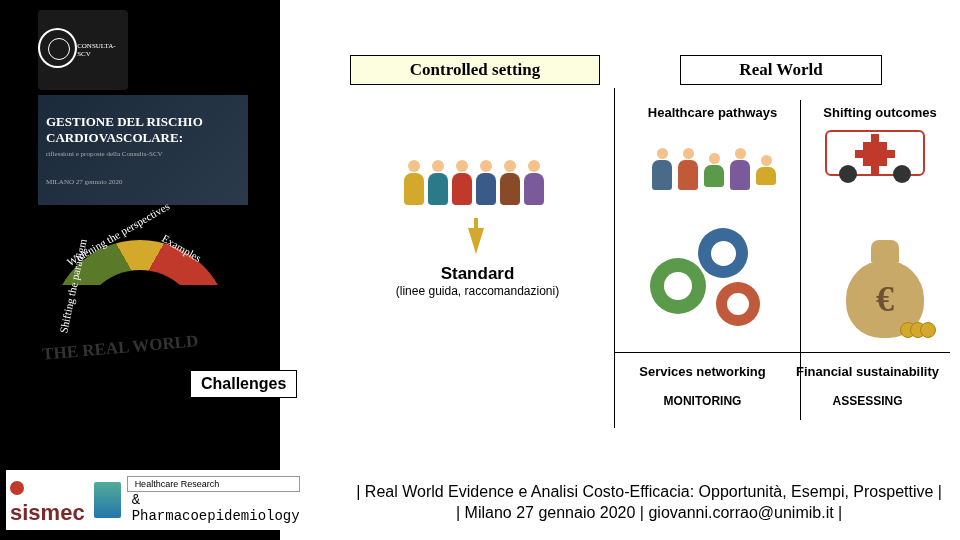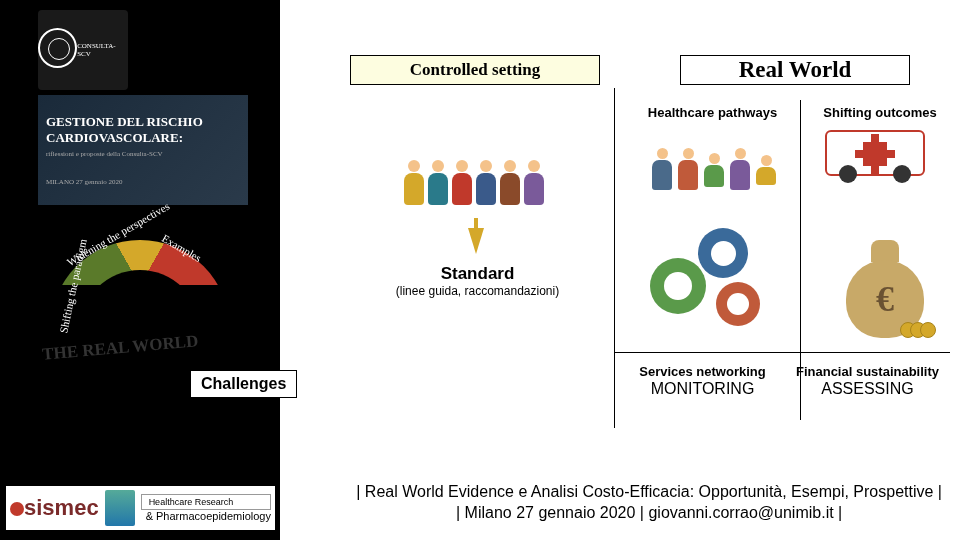--- a/index.html
+++ b/index.html
@@ -29,21 +29,21 @@
 
 .bottom-logos{position:absolute;left:6px;bottom:10px;display:flex;align-items:center;gap:6px;background:#fff;padding:4px}
 .sismec{font-family:Arial;font-size:22px;font-weight:bold;color:#7a2a2a}
 .sismec-dot{display:inline-block;width:14px;height:14px;border-radius:50%;background:#c0392b;vertical-align:middle}
 .bicocca{width:30px;height:36px;background:linear-gradient(#5a9,#27a);border-radius:2px}
 .research-box{border:1px solid #999;padding:2px 7px;font-size:9px;font-family:Arial}
 
 
 .box{position:absolute;border:1.5px solid #000;background:#fff;text-align:center;font-weight:bold;display:flex;align-items:center;justify-content:center}
 .box-controlled{left:350px;top:55px;width:250px;height:30px;font-size:17px;background:#fdfde0}
-.box-realworld{left:680px;top:55px;width:230px;height:30px;font-size:23px}
+.box-realworld{left:680px;top:55px;width:202px;height:30px;font-size:17px}
 .box-pathways{left:630px;top:100px;width:165px;height:24px;font-size:13px;border:none;font-family:Arial}
 .box-outcomes{left:810px;top:100px;width:140px;height:24px;font-size:13px;border:none;font-family:Arial}
 
 
 .people{position:absolute;left:364px;top:130px;width:220px;height:80px;display:flex;align-items:flex-end;justify-content:center;gap:2px}
 .person{width:22px;height:50px;position:relative}
 .person .head{width:12px;height:12px;border-radius:50%;background:#f4c28a;margin:0 auto}
 .person .body{width:20px;height:32px;border-radius:8px 8px 4px 4px;margin:0 auto;margin-top:1px}
 .p1 .body{background:#d4a82a}.p2 .body{background:#2a7a8a}.p3 .body{background:#c0392b}
 .p4 .body{background:#3a5a8a}.p5 .body{background:#8a4a2a}.p6 .body{background:#7a5a9a}
@@ -83,21 +83,21 @@
 
 .moneybag{position:absolute;left:840px;top:228px;width:90px;height:110px}
 .bag{width:78px;height:78px;background:#c8a968;border-radius:50% 50% 45% 45%;position:absolute;bottom:0;left:6px;display:flex;align-items:center;justify-content:center;font-size:36px;color:#6a5232;font-weight:bold}
 .bag-top{width:28px;height:22px;background:#c8a968;border-radius:8px 8px 0 0;position:absolute;top:12px;left:31px}
 .coins{position:absolute;bottom:0;right:-6px;display:flex;gap:-4px}
 .coin{width:16px;height:16px;border-radius:50%;background:#d4a82a;border:1px solid #a8841a;margin-left:-6px}
 
 
 .label-row{position:absolute;left:620px;width:330px;display:flex;justify-content:space-between;font-family:Arial}
 .lr1{top:364px;font-size:13px;font-weight:bold}
-.lr2{top:380px;font-size:16px;font-weight:normal}
+.lr2{top:394px;font-size:12px;font-weight:bold}
 .lr1 span, .lr2 span{flex:1;text-align:center}
 
 
 .vline{position:absolute;left:614px;top:88px;width:1px;height:340px;background:#000}
 .vline2{position:absolute;left:800px;top:100px;width:1px;height:320px;background:#000}
 .hline{position:absolute;left:614px;top:352px;width:336px;height:1px;background:#000}
 
 
 .footer{position:absolute;right:18px;bottom:16px;font-size:16px;text-align:center;font-family:Arial;line-height:1.35}
 </style>
@@ -125,21 +125,21 @@
     <div class="gauge-label gl-examples">Examples</div>
   </div>
 
   <div class="real-world-hand">THE REAL WORLD</div>
 
   <div class="bottom-logos">
     <span class="sismec"><span class="sismec-dot"></span><span>sismec</span></span>
     <div class="bicocca"></div>
     <div>
       <div class="research-box">Healthcare Research</div>
-      <div style="font-size:11px;font-family:Liberation Sans, sans-serif;padding-left:5px">&amp; Pharmacoepidemiology</div>
+      <div style="font-size:14px;font-family:Liberation Mono, monospace;padding-left:5px">&amp; Pharmacoepidemiology</div>
     </div>
   </div>
 </div>
 
 <div class="challenges-btn">Challenges</div>
 
 <div class="box box-controlled">Controlled setting</div>
 <div class="box box-realworld">Real World</div>
 <div class="box box-pathways">Healthcare pathways</div>
 <div class="box box-outcomes">Shifting outcomes</div>

